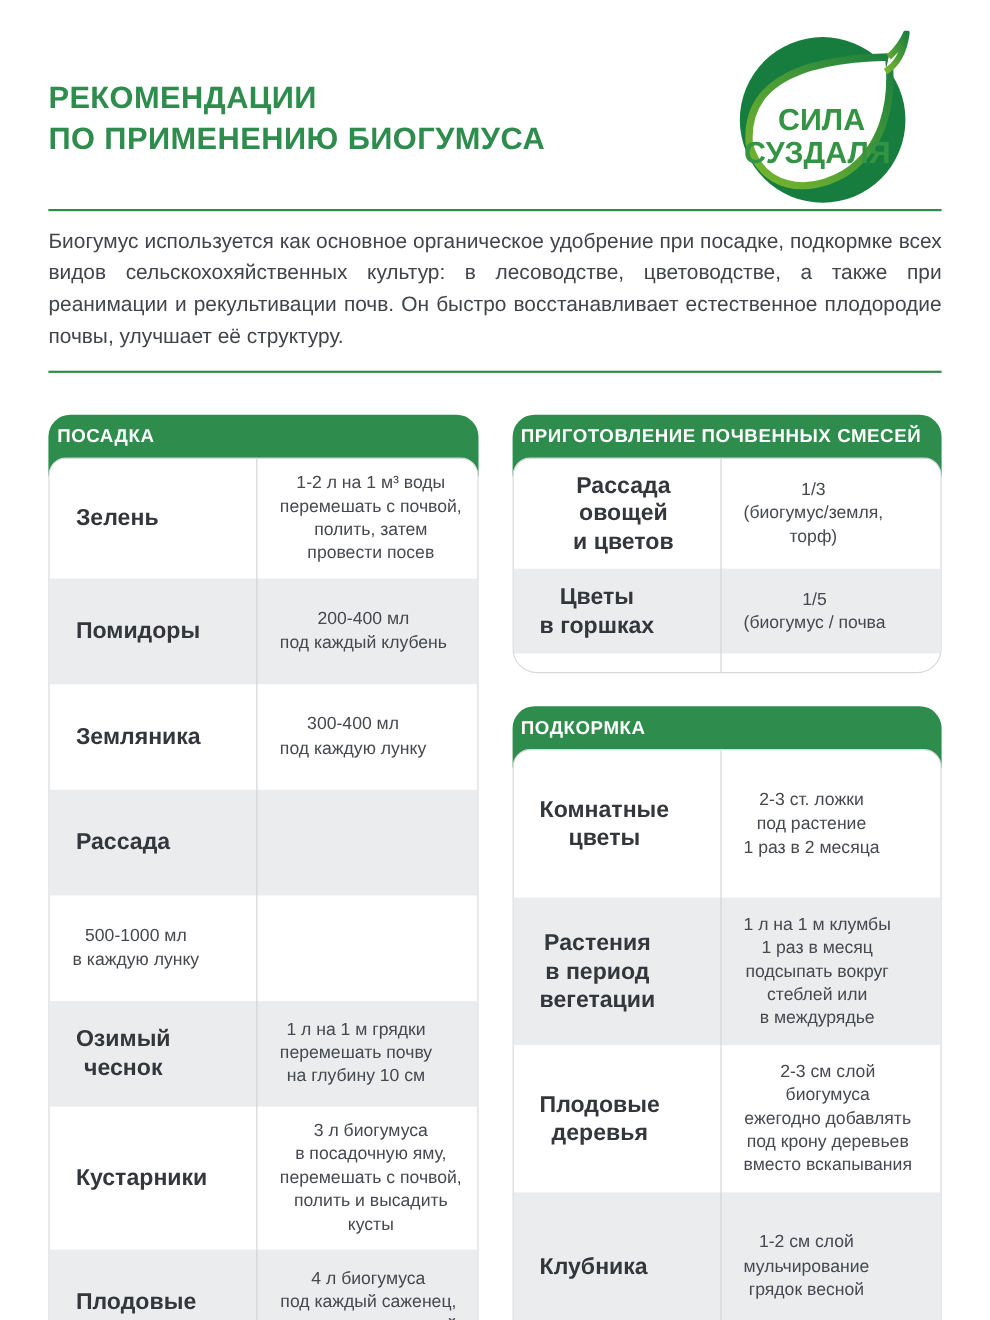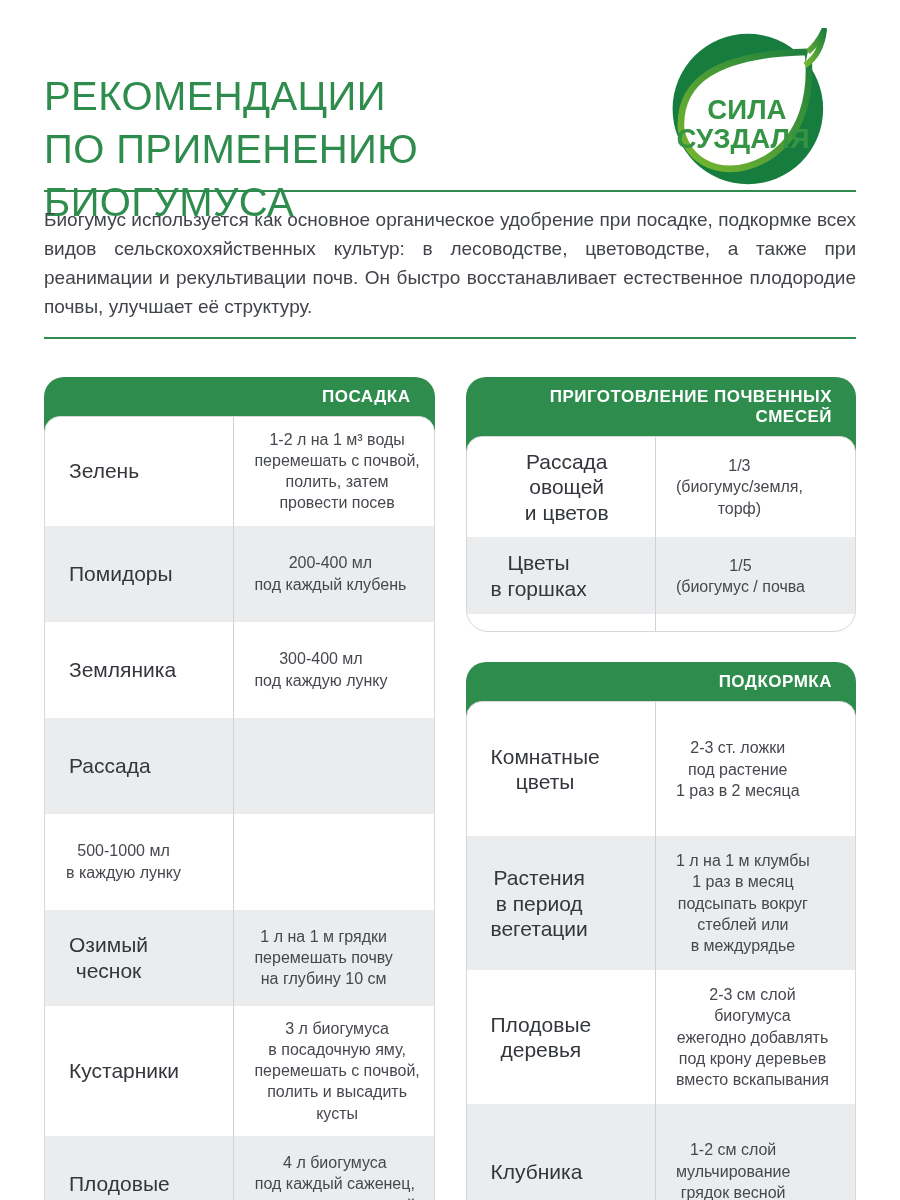--- a/index.html
+++ b/index.html
@@ -16,50 +16,50 @@
   html,body{margin:0;padding:0;}
   body{
     width:900px;height:1200px;background:#ffffff;
     font-family:"Liberation Sans","DejaVu Sans",sans-serif;
     -webkit-font-smoothing:antialiased;
   }
   .page{width:900px;height:1200px;padding:0 44px;overflow:hidden;}
 
   
   .header-row{display:flex;justify-content:space-between;align-items:flex-start;height:190px;padding-top:26px;}
-  .page-title{margin:44px 0 0;font-size:40px;line-height:1.33;font-weight:400;color:var(--green);letter-spacing:.4px;}
+  .page-title{margin:44px 0 0;font-size:28px;line-height:1.33;font-weight:700;color:var(--green);letter-spacing:.4px;}
   .page-title span{display:block;}
   .logo{width:198px;height:162px;flex:none;margin-right:12px;margin-top:2px;}
 
   .rule{height:2px;background:var(--green);}
   .intro{margin:14px 0 15px;font-size:19px;line-height:1.52;color:var(--text);text-align:justify;}
 
   
   .columns{display:flex;gap:31px;margin-top:38px;align-items:flex-start;}
   .col{flex:1;min-width:0;}
   .card{width:100%;}
   .card + .card{margin-top:30px;}
   .card-header{
     background:var(--green);color:#fff;font-weight:700;font-size:17px;
-    text-align:right;letter-spacing:.5px;border-radius:20px 20px 0 0;
-    padding:10px 24px 26px;
+    text-align:left;letter-spacing:.5px;border-radius:20px 20px 0 0;
+    padding:10px 8px 26px;
   }
   .card-body{
     position:relative;background:#fff;margin-top:-17px;
     border:1px solid var(--border);
     border-radius:16px 16px 22px 22px;
     padding-bottom:17px;overflow:hidden;
   }
   .card-body::after{
     content:"";position:absolute;left:48.5%;top:0;bottom:0;width:1px;background:#d0d2d5;
   }
   .row{display:flex;}
   .row.alt{background:var(--row-alt);}
   .cell{display:flex;align-items:center;white-space:pre-line;text-align:center;}
-  .cell.label{width:48.5%;padding:12px 12px 12px 24px;font-weight:400;font-size:21px;line-height:1.22;color:var(--label);}
+  .cell.label{width:48.5%;padding:12px 12px 12px 24px;font-weight:700;font-size:21px;line-height:1.22;color:var(--label);}
   .cell.value{width:51.5%;padding:12px 10px 12px 21px;font-size:16px;line-height:1.33;color:var(--value);}
   .card--posadka .row{min-height:96px;}
   .card--smesi .row{min-height:77px;}
   .card--podkormka .row{min-height:134px;}
 </style>
 </head>
 <body>
 
 <div class="page">
 

